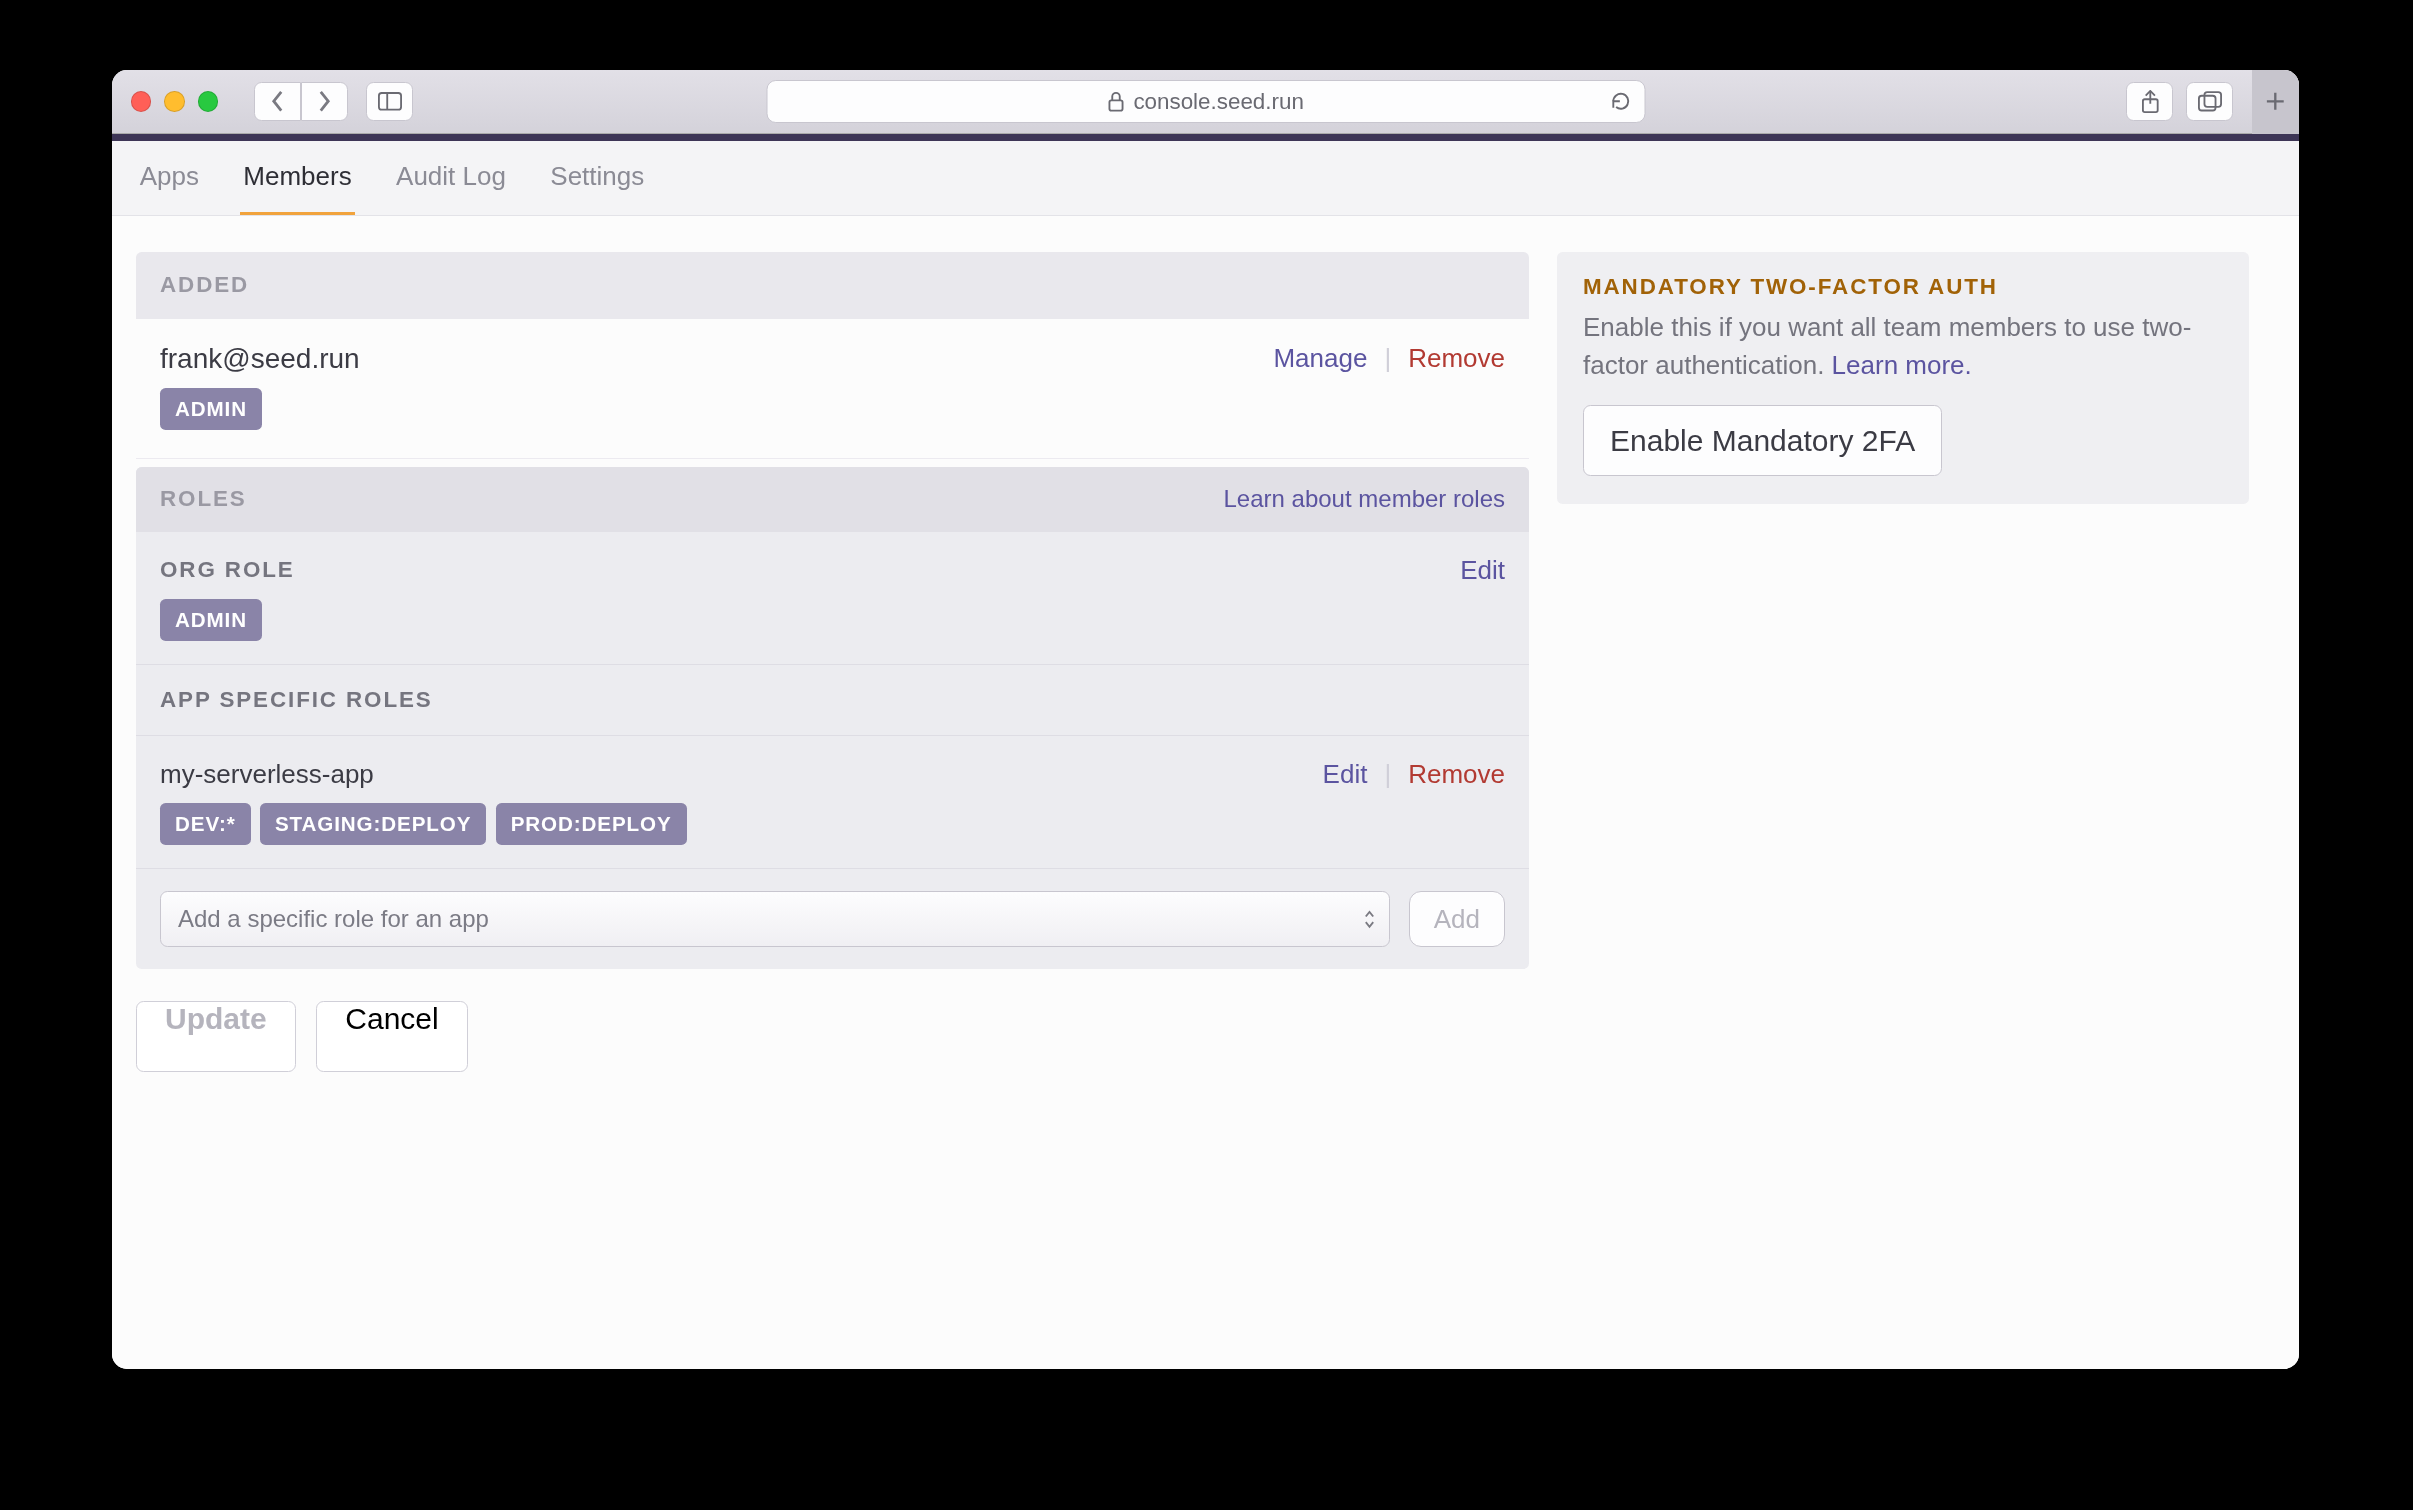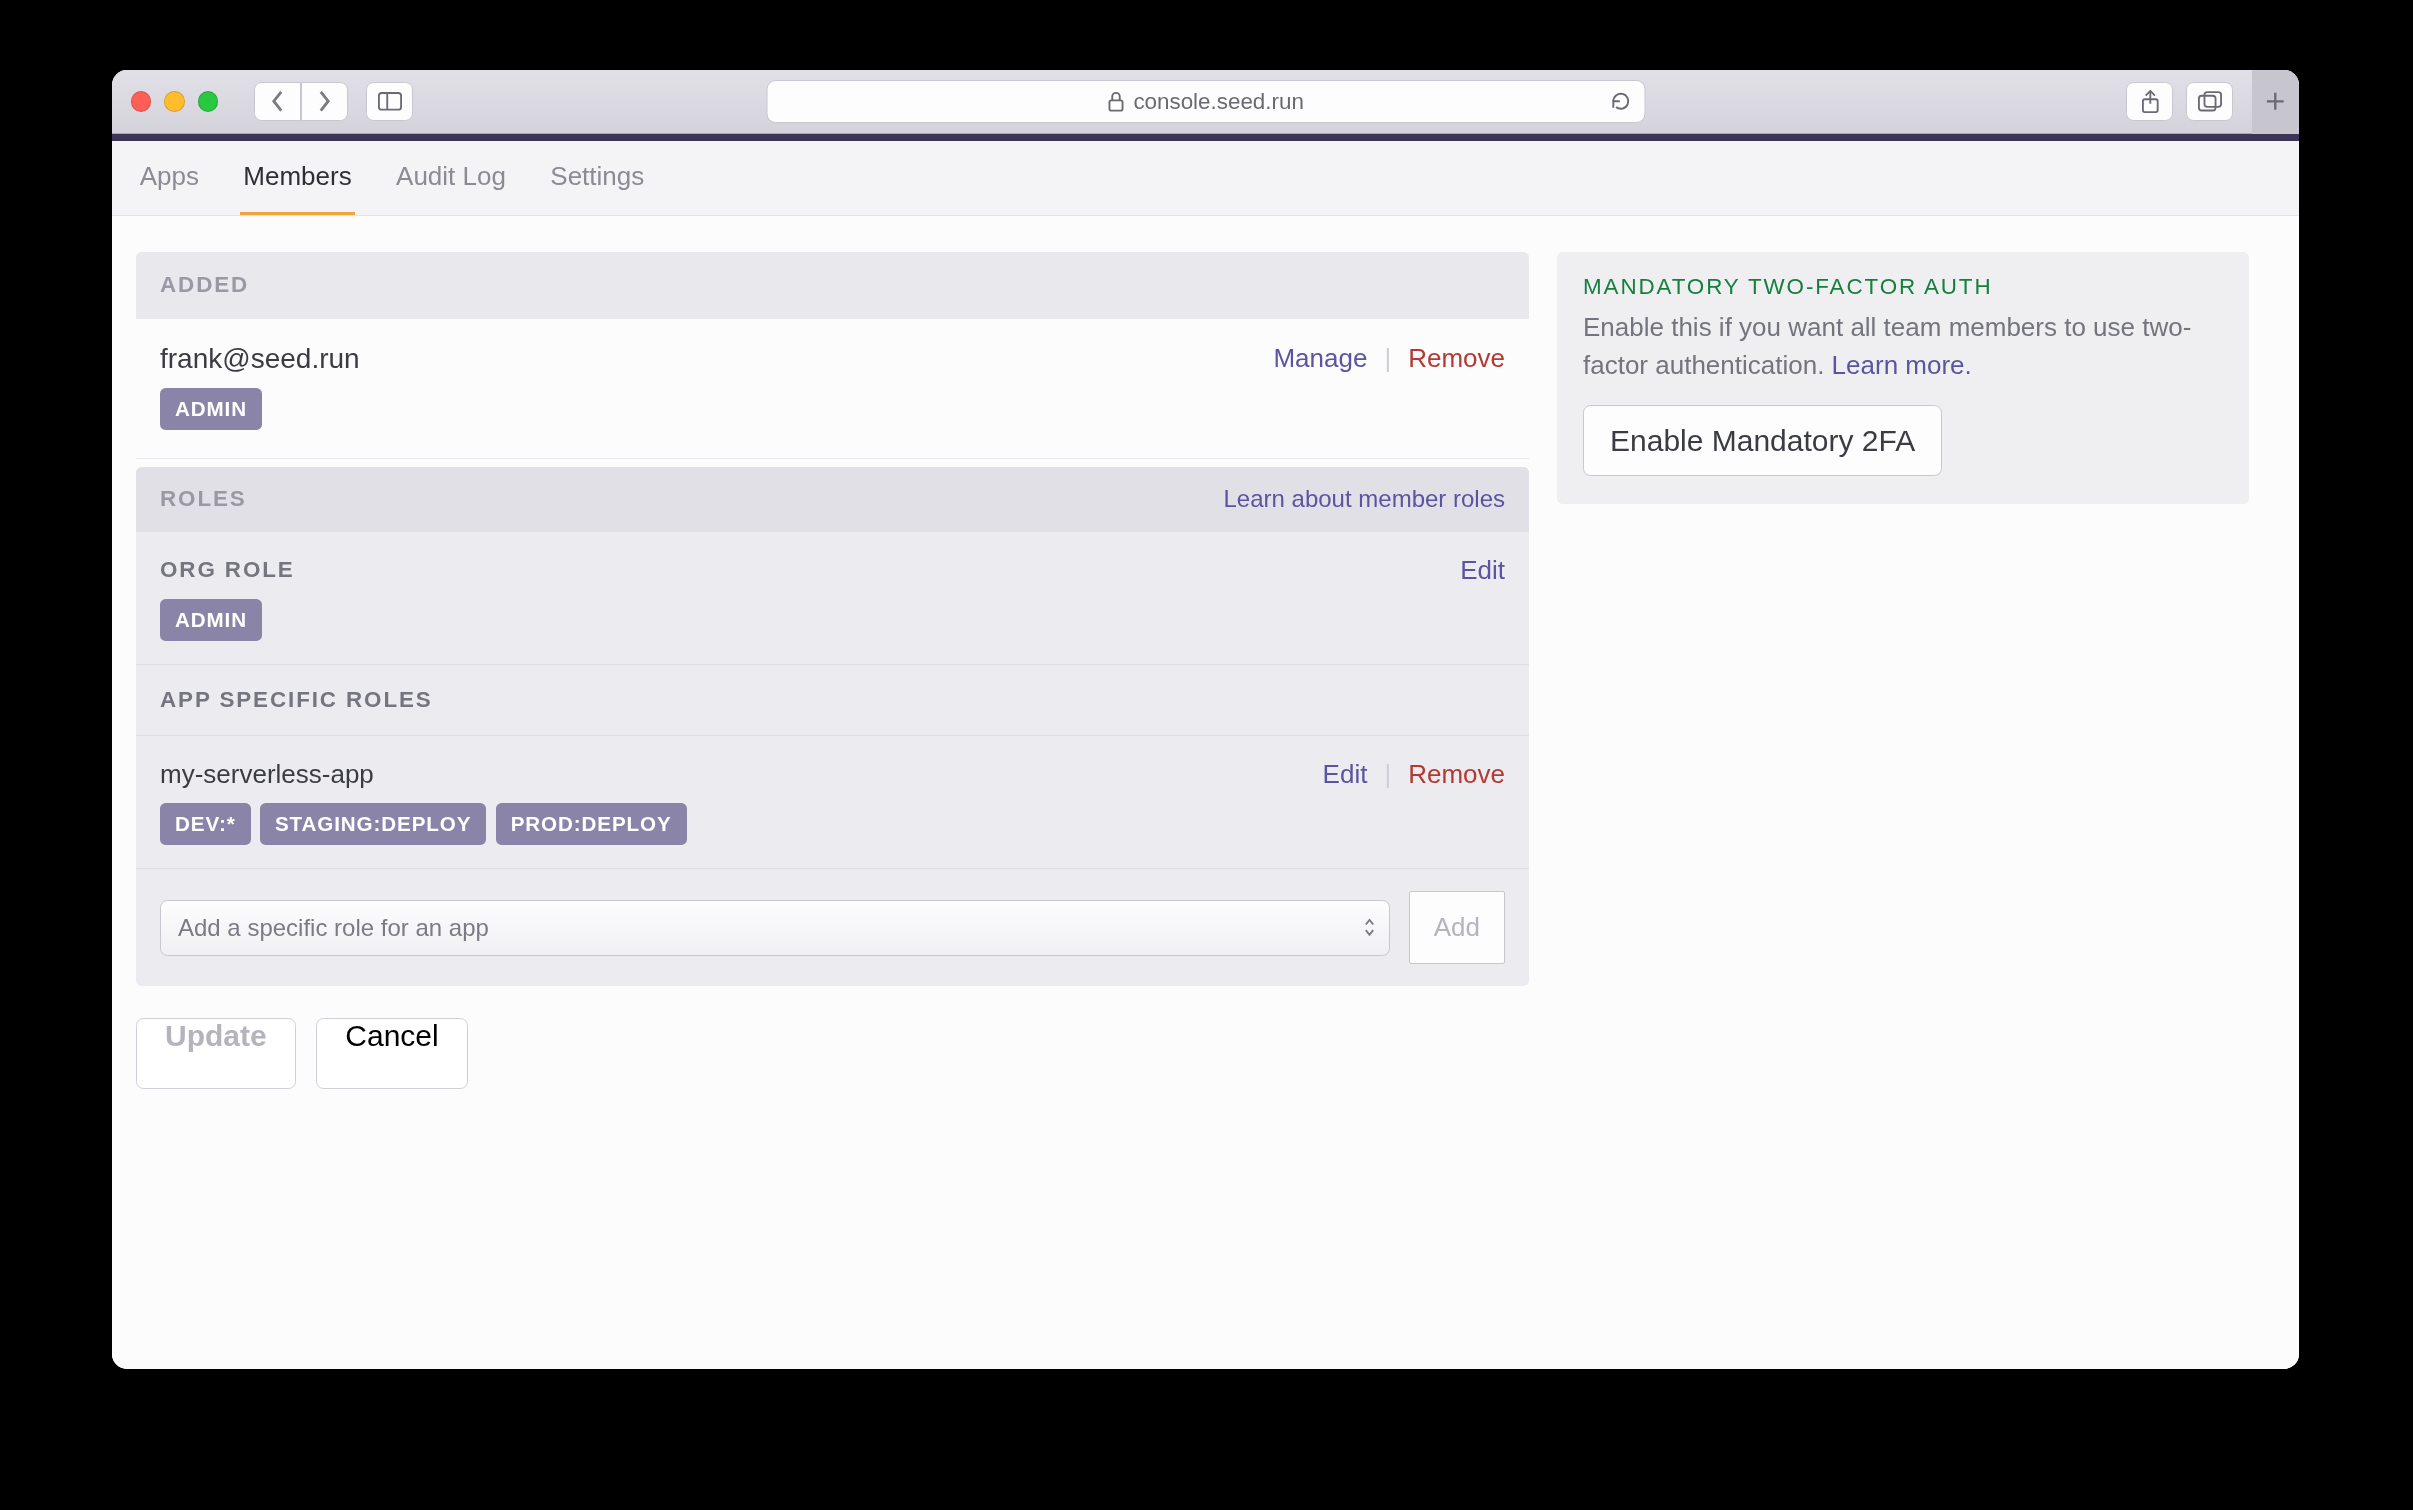--- a/index.html
+++ b/index.html
@@ -128,31 +128,31 @@
   .add-row { padding: 22.4px 24px; display:flex; gap:18.7px; align-items:center; }
   .select-wrap {
     flex:1; position:relative;
     background:linear-gradient(#fdfdfe,#f0eff3);
     border:0.9px solid #c8c6cf; border-radius:7.5px;
     height:56px; display:flex; align-items:center; padding:0 41px 0 17px;
     color:#7b7b85; font-size:24px;
   }
   .select-caret { position:absolute; right:13px; color:#7a7a82; font-size:17px; line-height:1; }
   .btn {
-    height:73px; padding:8px 24px; border:0.9px solid #c8c6cf; border-radius:2px;
+    height:56px; padding:8px 24px; border:0.9px solid #c8c6cf; border-radius:12px;
     background:#fdfdfe; color:#3b3b44; font-size:26px; display:flex;align-items:center;
     cursor:pointer;
   }
   .btn.disabled { color:#b5b4bd; cursor:default; }
   .form-actions { display:flex; gap:20.6px; margin-top:32px; }
   .btn-lg { height:71px; padding:0 28px; font-size:30px; border-radius:7.5px; border:0.9px solid #d0cfd8; background:#fff; }
   .btn-lg.primary { color:#b5b4bd; font-weight:700; }
   
   .side-card { background:#efeff2; border-radius:5.6px; padding: 22.4px 26px 28px; }
-  .side-title { color:#15803d; font-size:22.4px; letter-spacing:1.9px; font-weight:400; margin-bottom:9.3px; }
+  .side-title { color:#a16207; font-size:22.4px; letter-spacing:1.9px; font-weight:700; margin-bottom:9.3px; }
   .side-text { color:#74747e; font-size:26px; line-height:1.45; }
   .side-text .link { color:#5b54a0;margin-top:46px; }
   .btn-2fa {
     margin-top:20.6px; height:71px; padding:6px 26px; border:0.9px solid #c8c6cf;
     background:#fdfdfe; border-radius:7.5px; font-size:30px; color:#3b3b44;
     display:inline-flex; align-items:center; cursor:pointer;
   }
   svg { display:block; }
 </style>
 </head>

